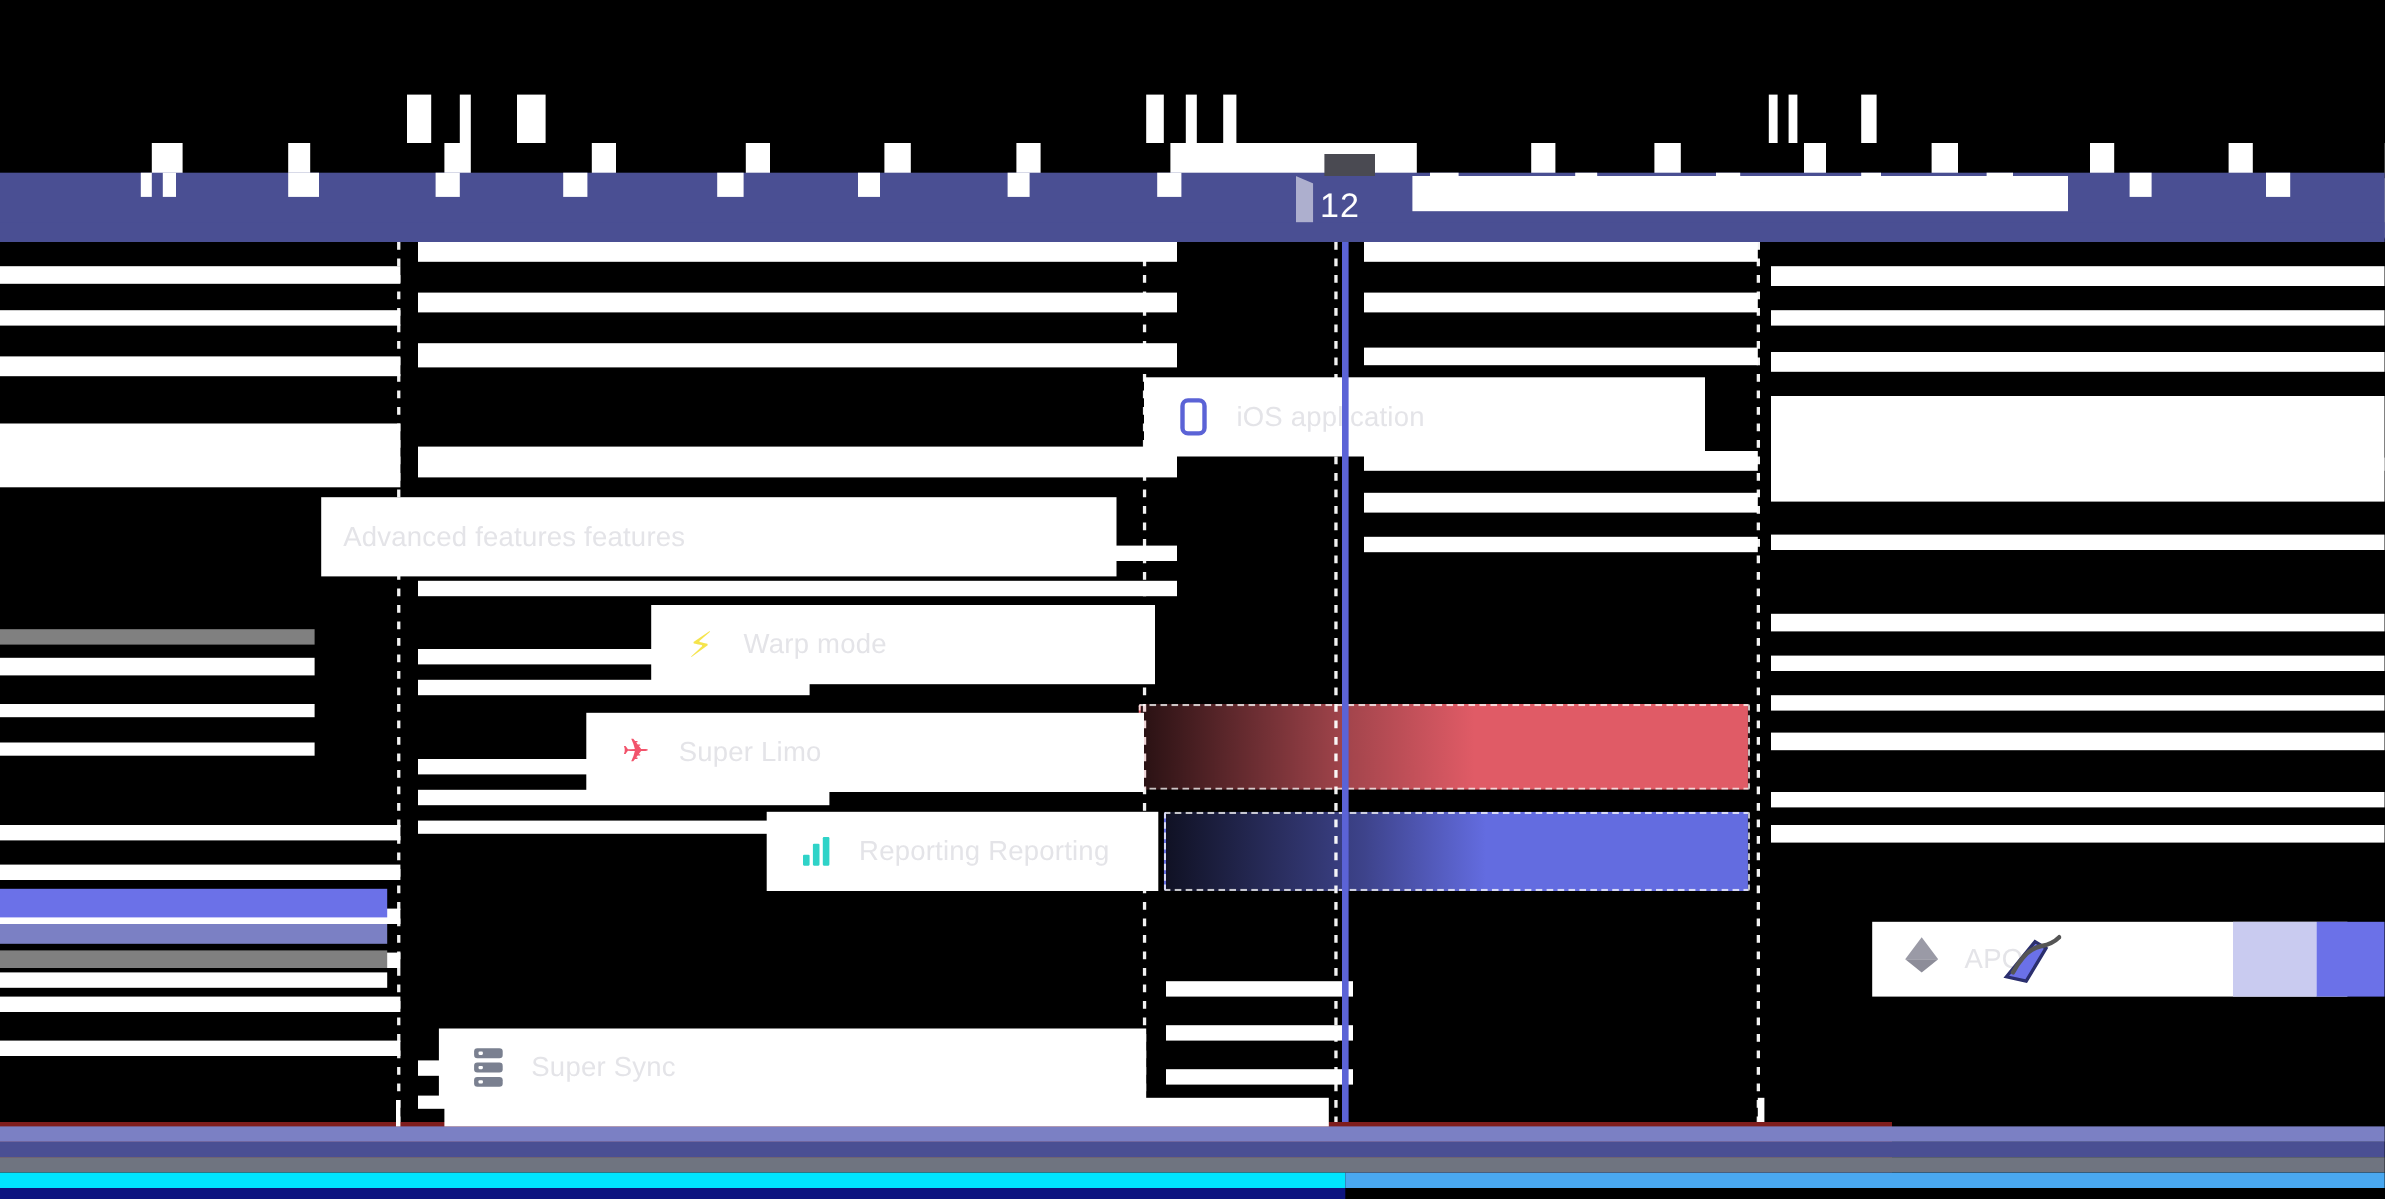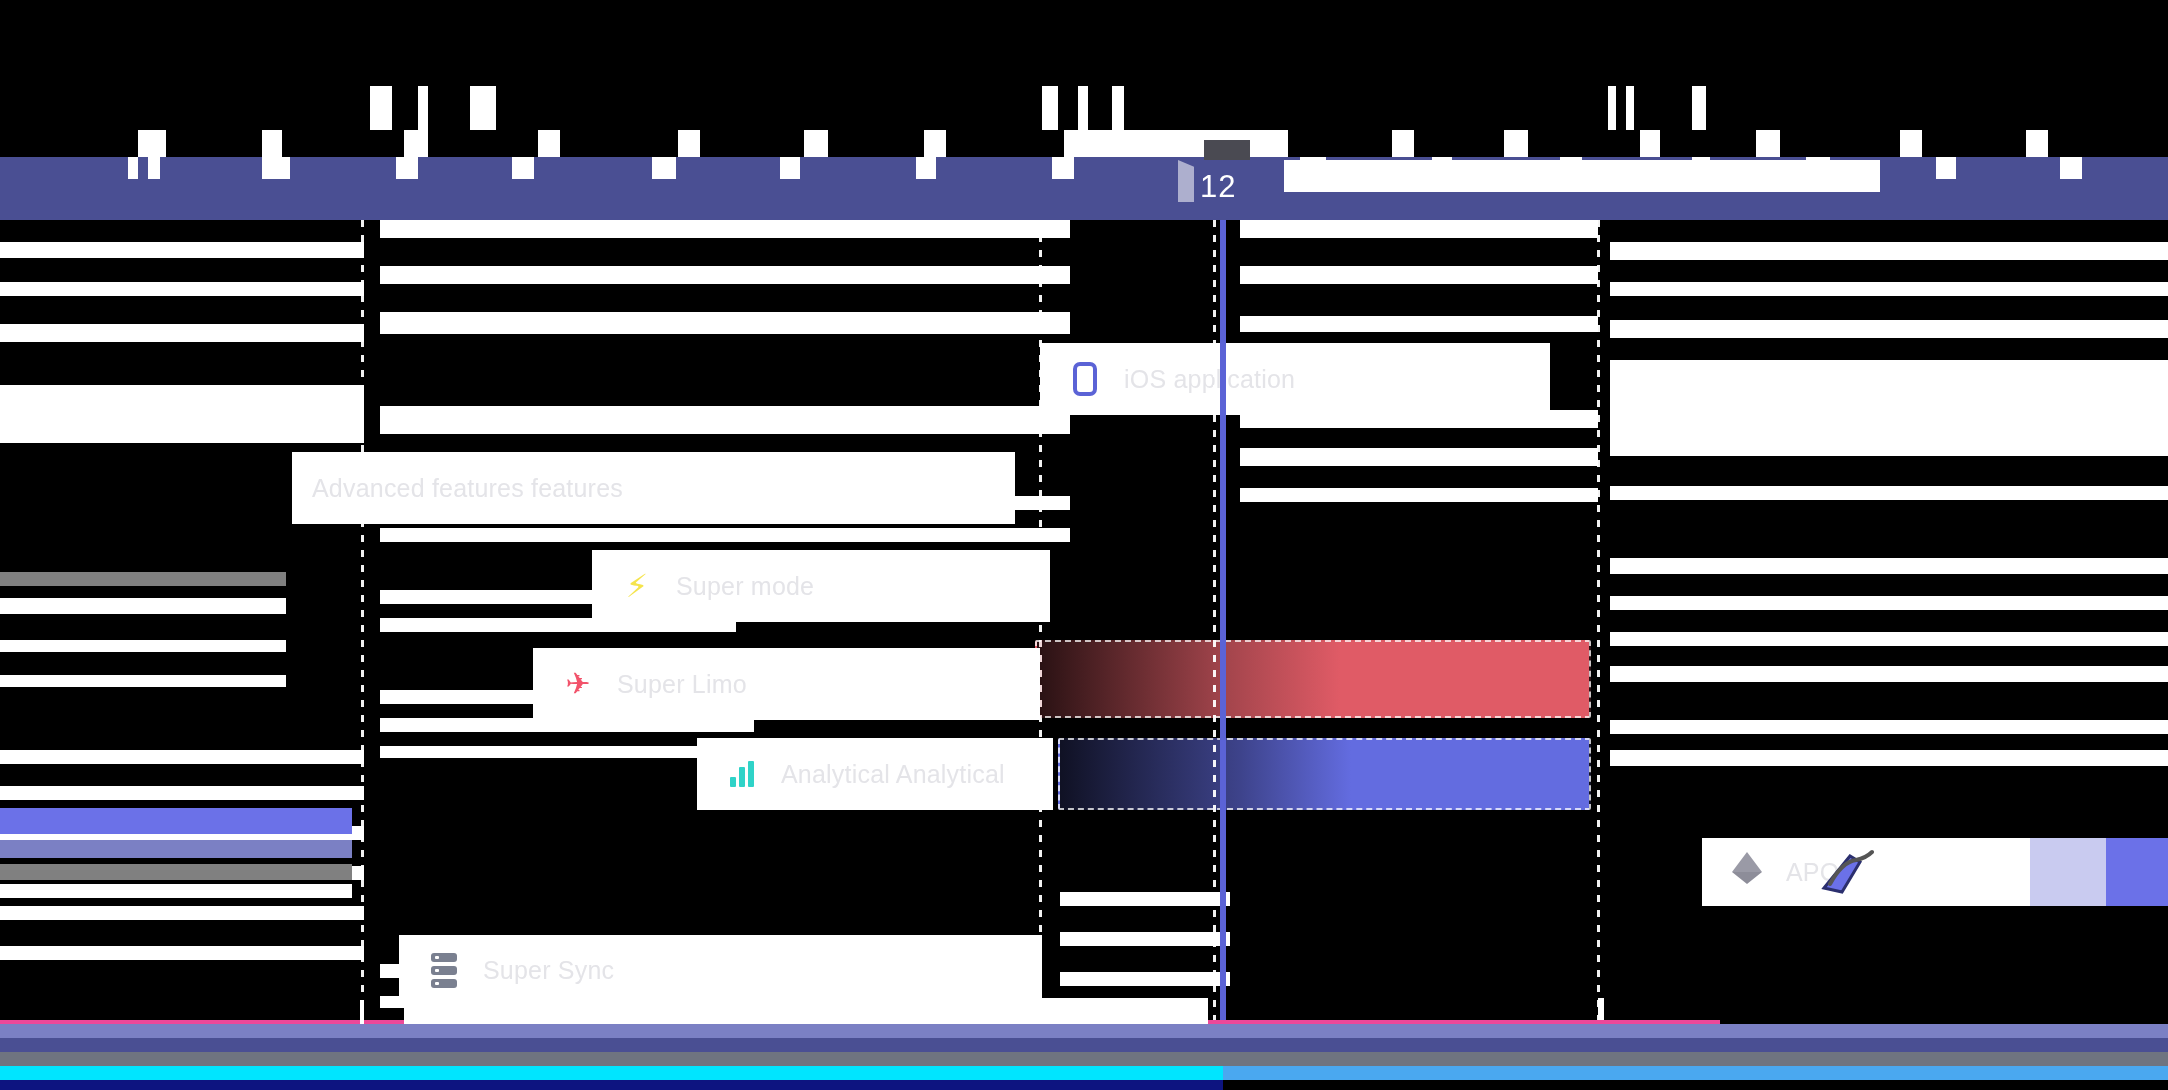--- a/index.html
+++ b/index.html
@@ -2,21 +2,21 @@
 <html><head>
 <meta charset="utf-8">
 <style>
   * { box-sizing: border-box; margin: 0; padding: 0; }
   html, body {
     width: 2168px; height: 1090px;
     background: #000000;
     font-family: "Liberation Sans", "DejaVu Sans", sans-serif;
     overflow: hidden;
   }
-  #app { position: relative; width: 1720px; height: 1090px; background: #ec4899; text-align: center; }
+  #app { position: relative; width: 1720px; height: 1090px; background: #7f1d1d; text-align: center; }
 
   
   .redact      { position: absolute; background: #000000; }
   .white-band  { position: absolute; background: #ffffff; }
   .gray-band   { position: absolute; background: #808080; }
 
   
   .top-header {
     position: absolute; left: 0; top: 0; width: 2168px; height: 130px;
     background: #000000;
@@ -268,39 +268,39 @@
     </div>
 
     <div class="row-plate" style="left:292px;top:232px;width:723px;height:72px;">
       <span class="row-label" style="margin-left:20px;">Advanced features features</span>
     </div>
 
     <div class="row-plate" style="left:592px;top:330px;width:458px;height:72px;">
       <span class="row-icon">
         <span class="ic-bolt">⚡</span>
       </span>
-      <span class="row-label">Super mode</span>
+      <span class="row-label">Warp mode</span>
     </div>
 
     <div class="row-plate" style="left:533px;top:428px;width:507px;height:72px;">
       <span class="row-icon">
         <span class="ic-plane">✈</span>
       </span>
       <span class="row-label">Super Limo</span>
     </div>
 
     <div class="row-plate" style="left:697px;top:518px;width:356px;height:72px;">
       <span class="row-icon">
         <span class="ic-chart">
             <i style="height:10px"></i>
             <i style="height:20px"></i>
             <i style="height:26px"></i>
           </span>
       </span>
-      <span class="row-label">Analytical Analytical</span>
+      <span class="row-label">Reporting Reporting</span>
     </div>
 
     <div class="row-plate" style="left:1702px;top:618px;width:432px;height:68px;">
       <span class="row-icon">
         <span class="ic-diamond"></span>
       </span>
       <span class="row-label">APO</span>
     </div>
 
     <div class="row-plate" style="left:399px;top:715px;width:643px;height:70px;">

